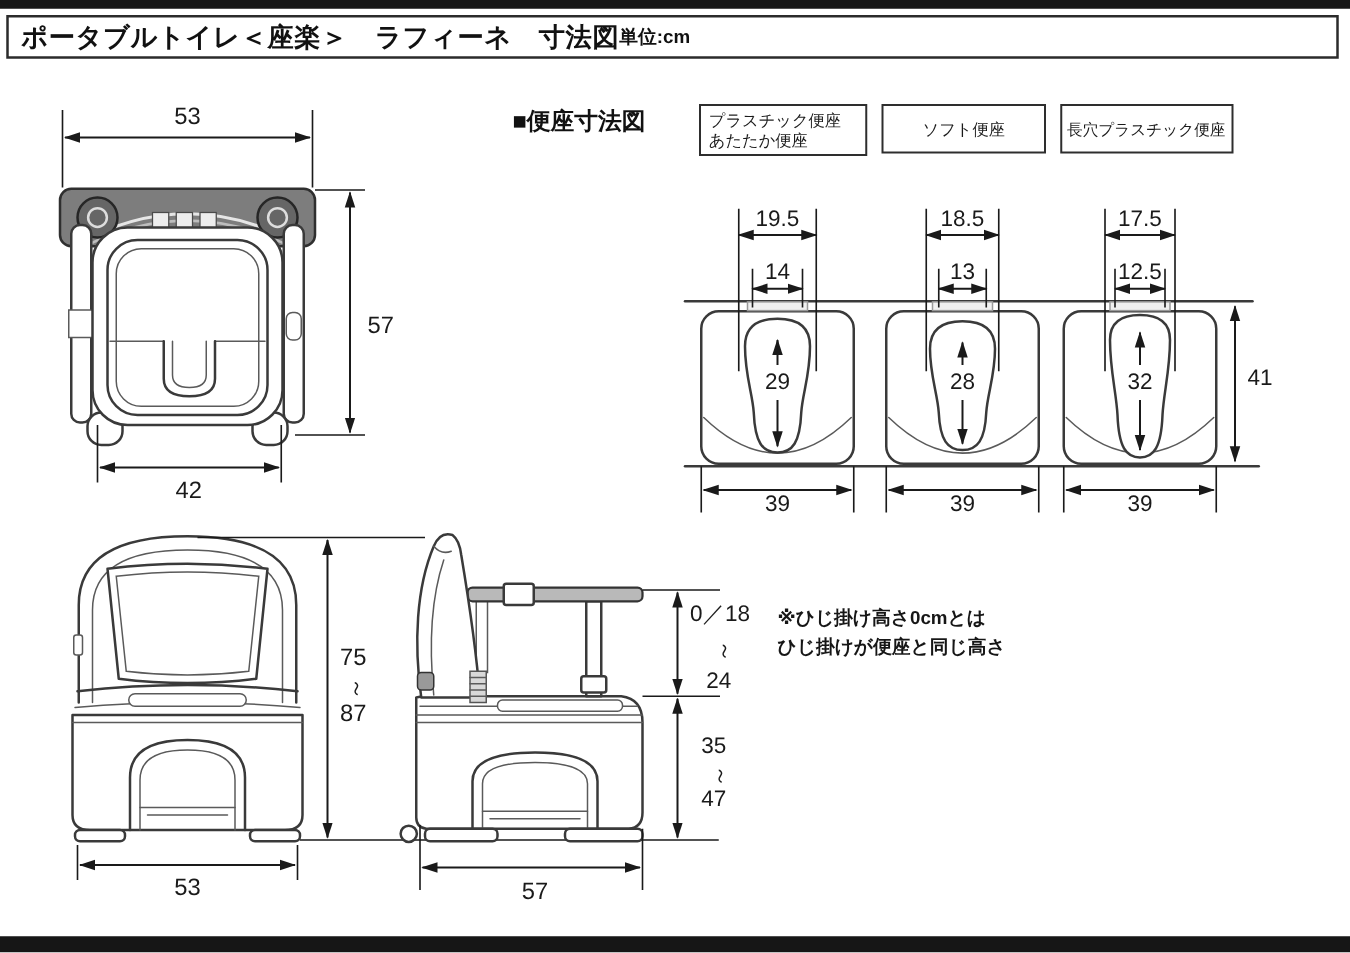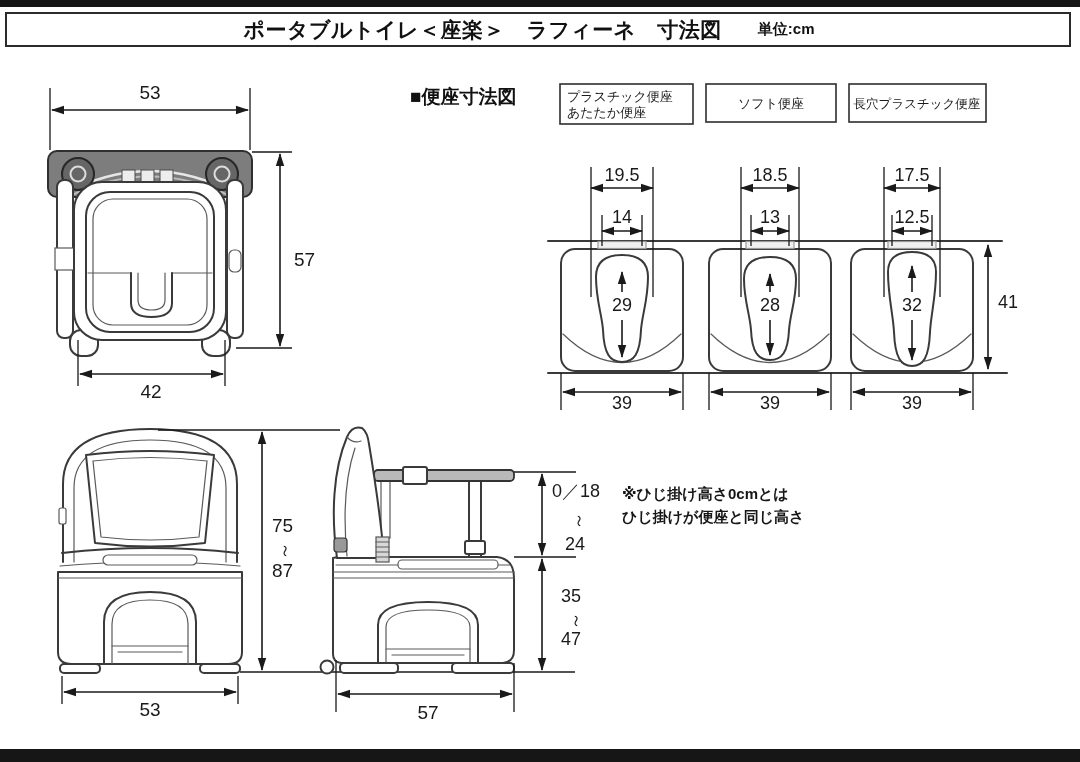--- a/index.html
+++ b/index.html
@@ -6,25 +6,25 @@
   body{
     width:1080px;height:762px;position:relative;overflow:hidden;
     background:#ffffff;font-family:"Liberation Sans","DejaVu Sans",sans-serif;
   }
   .bar{position:absolute;left:0;width:1080px;background:#161616;}
   .bar-top{top:0;height:7px;}
   .bar-bottom{top:749px;height:13px;}
   .title-box{
     position:absolute;left:5px;top:12px;width:1066px;height:35px;
     border:2px solid #2b2b2b;box-sizing:border-box;background:#fff;
-    display:flex;align-items:center;justify-content:center;
+    display:flex;align-items:center;justify-content:flex-start;
     padding:0 28px 0 10px;
   }
   .title-box .ttl{font-size:21px;font-weight:bold;color:#111;letter-spacing:0.5px;}
-  .title-box .unit{font-size:15px;font-weight:bold;color:#111;margin-left:36px;}
+  .title-box .unit{font-size:15px;font-weight:bold;color:#111;}
   svg{position:absolute;left:0;top:0;}
   
   .draw{stroke:#3a3a3a;fill:none;stroke-width:2;stroke-linecap:round;stroke-linejoin:round;}
   .drawf{stroke:#3a3a3a;fill:#ffffff;stroke-width:2;stroke-linejoin:round;}
   .thin{stroke:#5a5a5a;fill:none;stroke-width:1.2;stroke-linecap:round;}
   .thinf{stroke:#5a5a5a;fill:#ffffff;stroke-width:1.2;}
   .dim{stroke:#1a1a1a;fill:none;stroke-width:1.6;}
   .ext{stroke:#1a1a1a;fill:none;stroke-width:1.3;}
   .num{font-size:18px;fill:#1a1a1a;}
   .numL{font-size:19px;fill:#1a1a1a;}

